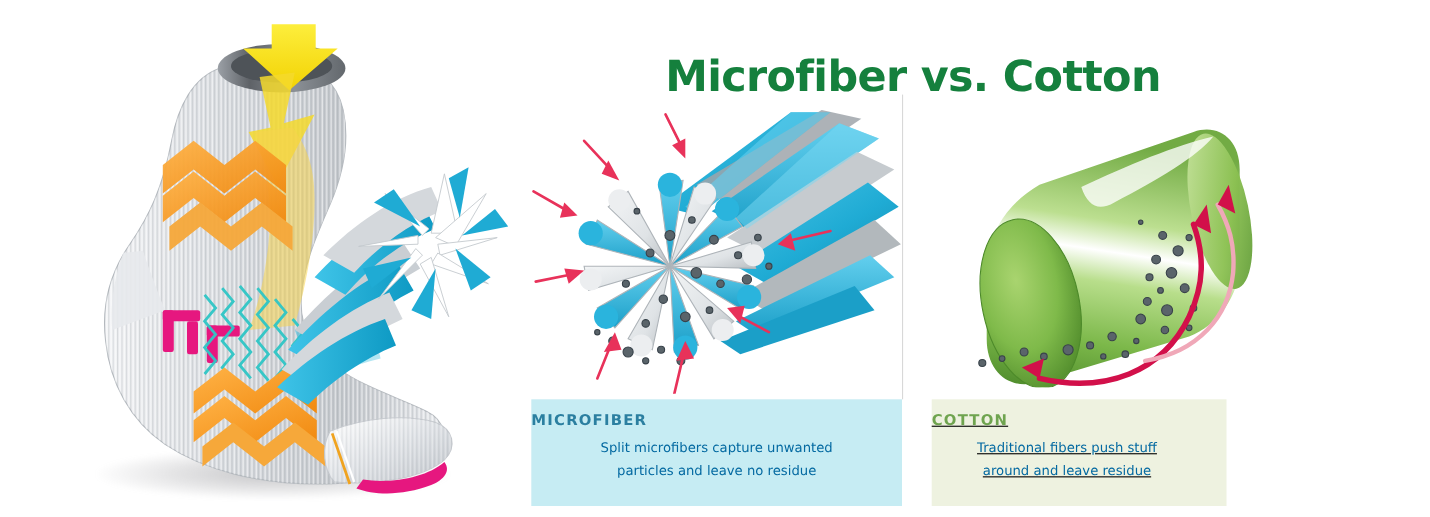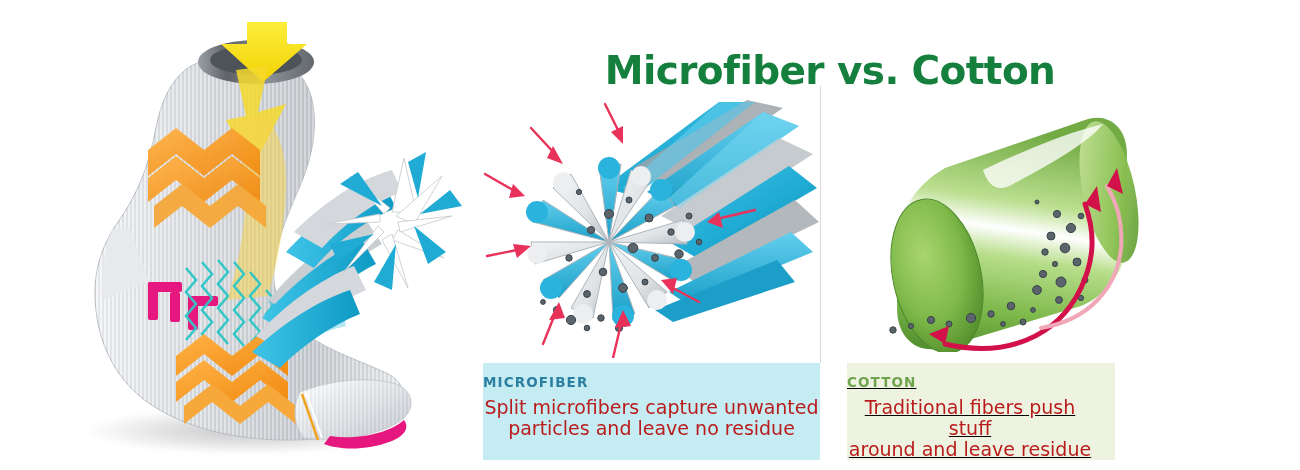--- a/index.html
+++ b/index.html
@@ -56,22 +56,22 @@
   .cap-head{
     text-align:left;
     font-size:13.5px;font-weight:bold;letter-spacing:1.1px;
     font-family:"DejaVu Sans","Liberation Sans",sans-serif;
   }
   .cap-micro .cap-head{color:#2b7fa0;}
   .cap-cotton .cap-head{color:#6fa44f;}
   .cap-body{
     margin-top:7px;
     text-align:center;
-    font-size:19px;line-height:21px;
-    color:#b91c1c;
+    font-size:12px;line-height:21px;
+    color:#0369a1;
     font-family:"DejaVu Sans","Liberation Sans",sans-serif;
     white-space:pre-line;
   }
   .cap-cotton .cap-body{padding-right:22px;}
   .cap-cotton .cap-head{padding-right:22px;}
 </style>
 </head>
 <body>
 
 <div class="stage">

